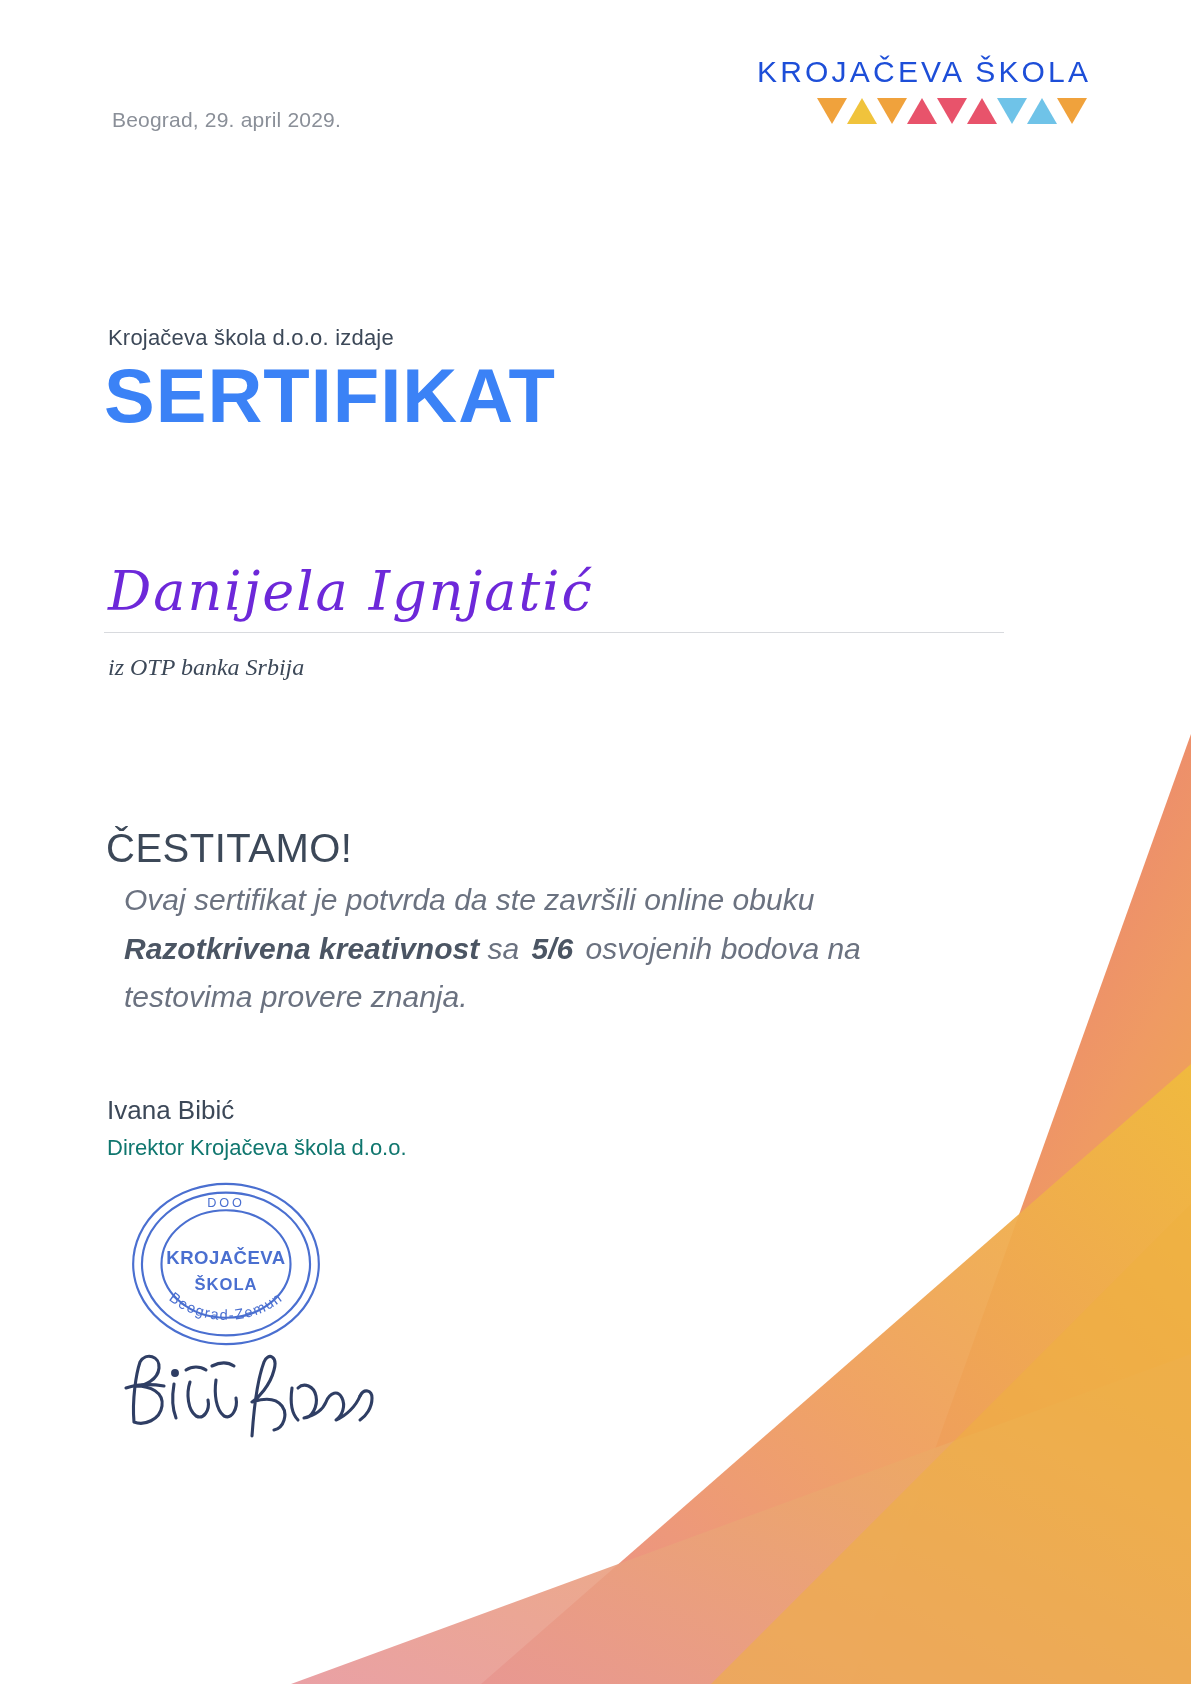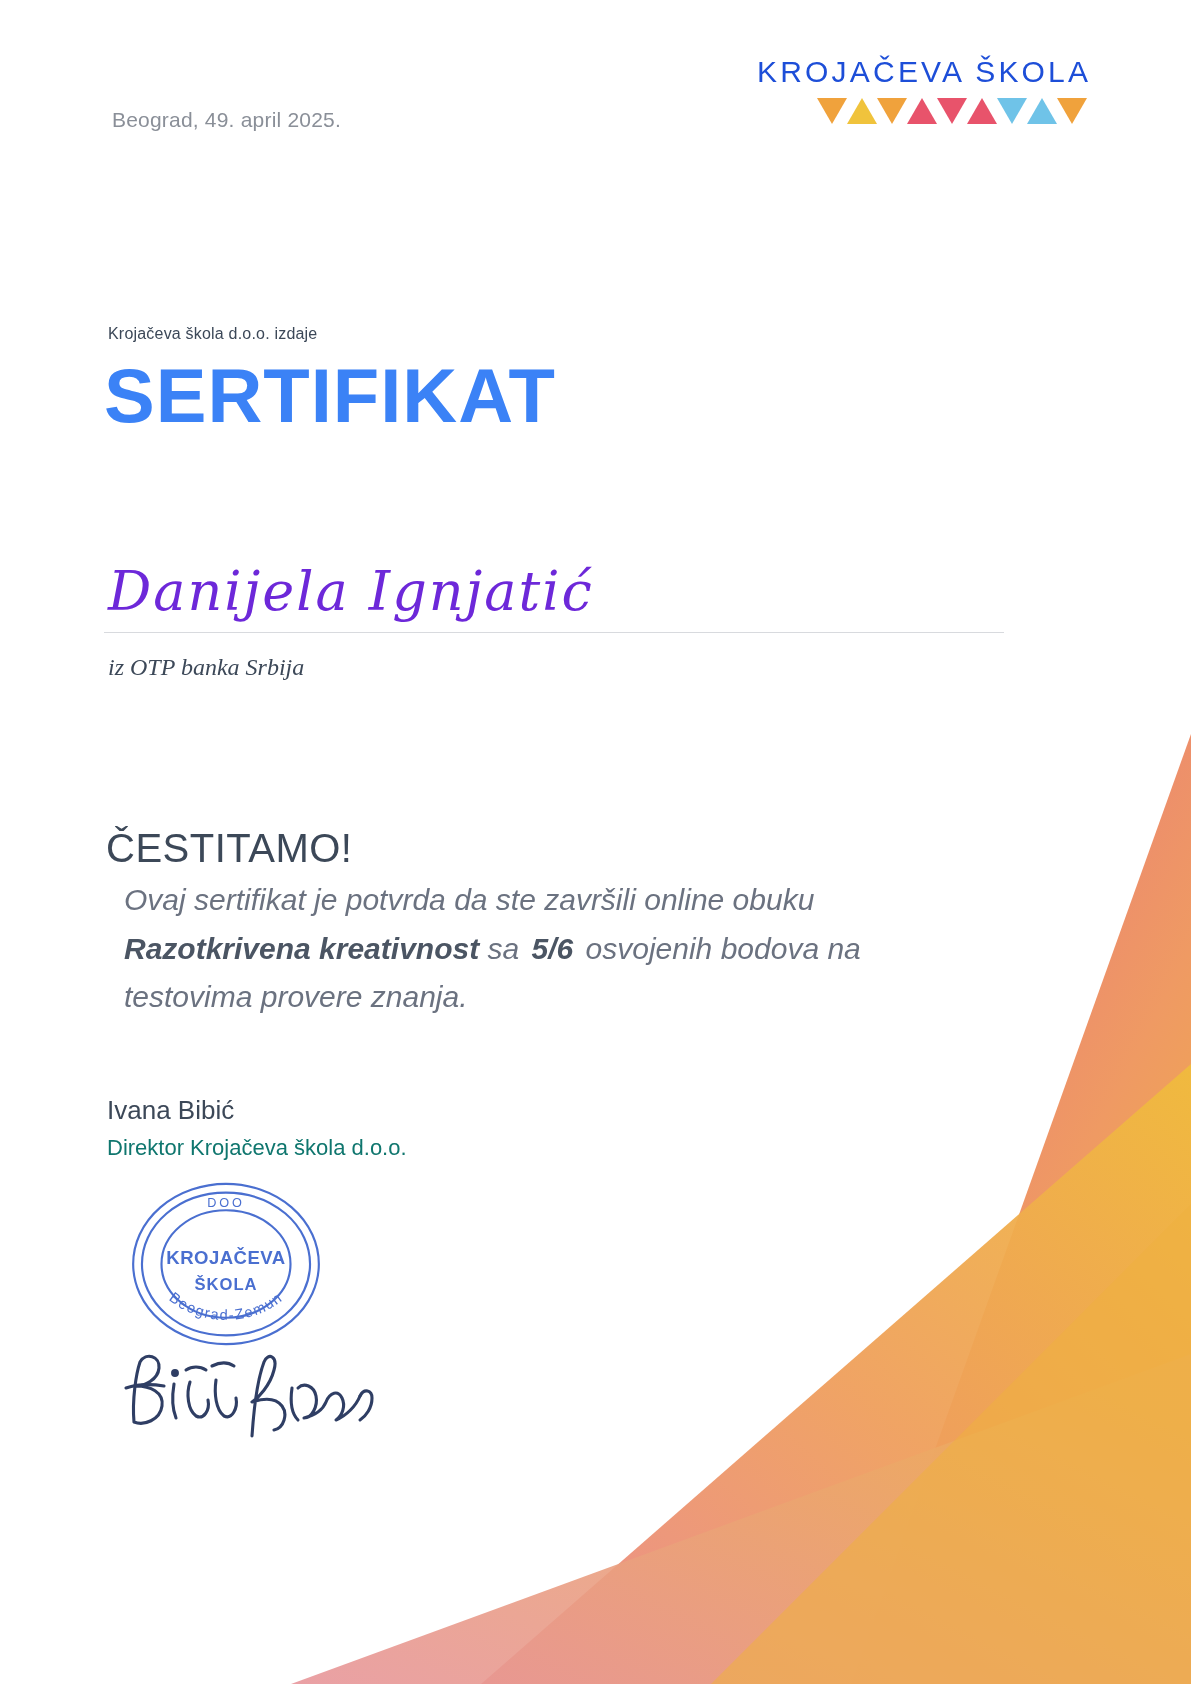--- a/index.html
+++ b/index.html
@@ -68,21 +68,21 @@
     border-top: none;
     border-bottom-width: 26px;
     border-bottom-style: solid;
   }
 
   
   .issuer {
     position: absolute;
     left: 108px;
     top: 325px;
-    font-size: 16px;
+    font-size: 22px;
     color: #3c4858;
     letter-spacing: 0.2px;
   }
   .title {
     position: absolute;
     left: 104px;
     top: 352px;
     font-size: 76px;
     font-weight: bold;
     letter-spacing: 1px;
@@ -198,21 +198,21 @@
       <stop offset="0%" stop-color="#e7969b"></stop>
       <stop offset="100%" stop-color="#eeae55"></stop>
     </linearGradient>
   </defs>
   <polygon points="900,0 900,950 560,950" fill="url(#gradA)"></polygon>
   <polygon points="900,330 900,950 190,950" fill="url(#gradB)" opacity="0.95"></polygon>
   <polygon points="900,620 900,950 0,950" fill="url(#gradC)" opacity="0.9"></polygon>
   <polygon points="900,470 900,950 420,950" fill="#efb13f" opacity="0.55"></polygon>
 </svg>
 
-<div class="date">Beograd, 49. april 2025.</div>
+<div class="date">Beograd, 29. april 2029.</div>
 
 <div class="logo">
   <div class="logo-text">KROJAČEVA ŠKOLA</div>
   <div class="logo-tri-row">
     <span class="tri" style="border-top-color:#f0a23c"></span>
     <span class="tri up" style="border-bottom-color:#f0c33c"></span>
     <span class="tri" style="border-top-color:#f0a23c"></span>
     <span class="tri up" style="border-bottom-color:#e8536b"></span>
     <span class="tri" style="border-top-color:#e8536b"></span>
     <span class="tri up" style="border-bottom-color:#e8536b"></span>

